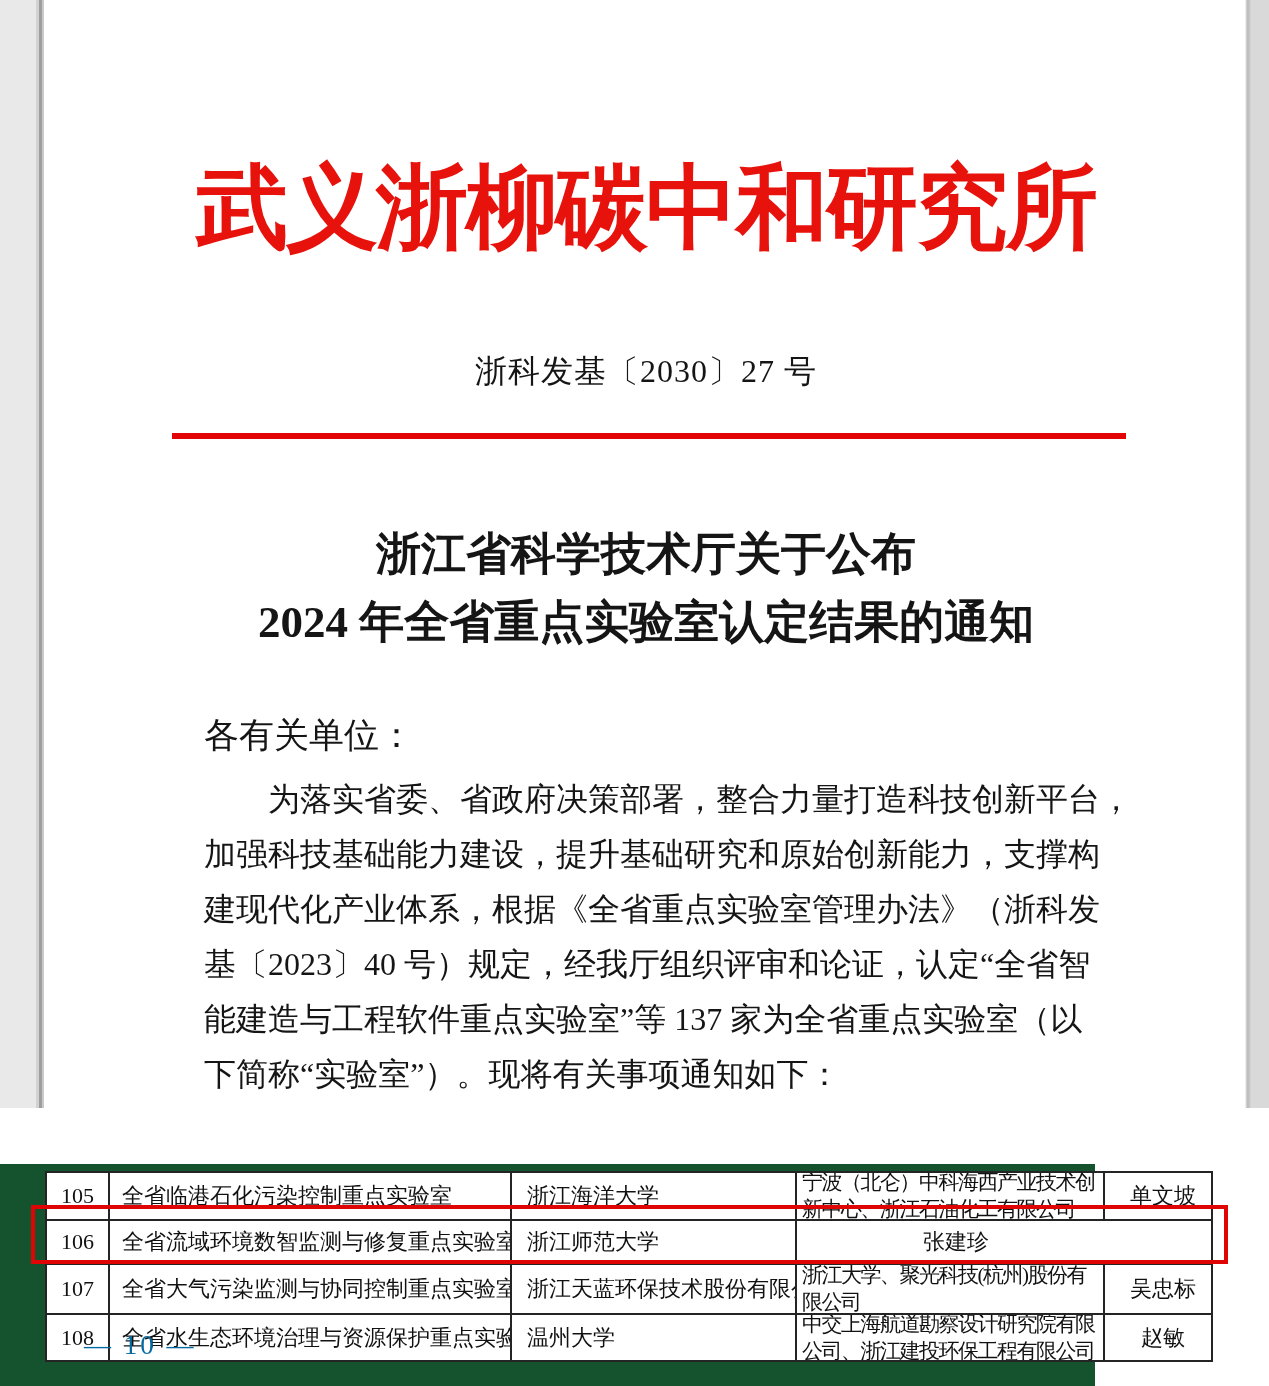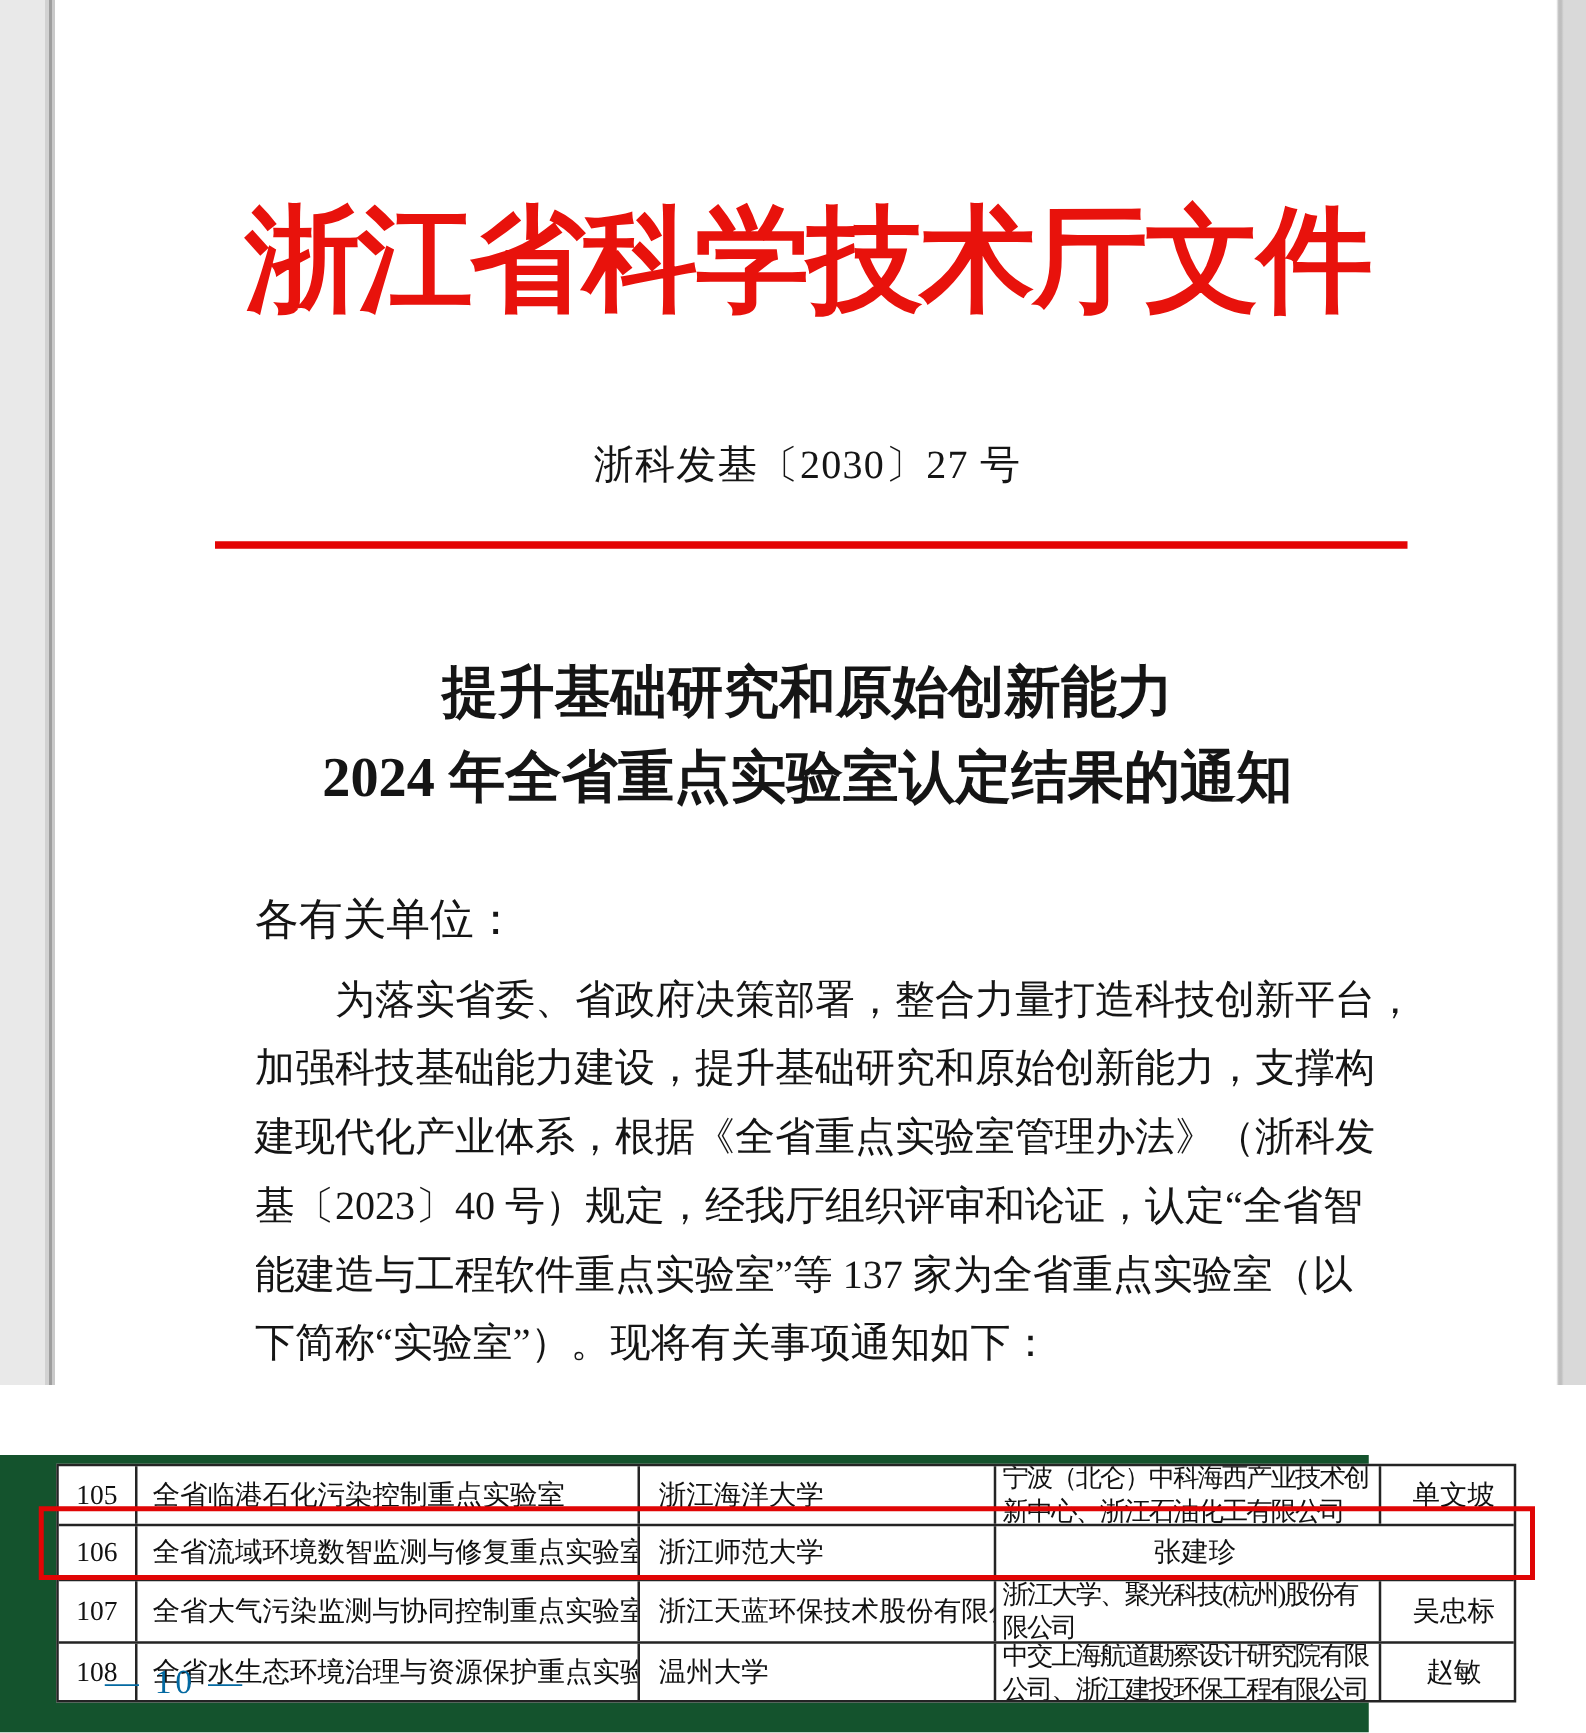--- a/index.html
+++ b/index.html
@@ -90,27 +90,27 @@
   }
 </style>
 </head>
 <body>
 
 <div class="screen">
 
   <div class="margin-left"></div>
   <div class="margin-right"></div>
 
-  <div class="doc-title">浙江省科学技术厅文件</div>
+  <div class="doc-title">武义浙柳碳中和研究所</div>
 
   <div class="doc-number">浙科发基〔2030〕27 号</div>
 
   <div class="red-rule"></div>
 
-  <div class="subtitle s1">提升基础研究和原始创新能力</div>
+  <div class="subtitle s1">浙江省科学技术厅关于公布</div>
   <div class="subtitle s2">2024 年全省重点实验室认定结果的通知</div>
 
   <div class="salutation">各有关单位：</div>
 
   <div class="body-text">
     <div class="body-line indent">为落实省委、省政府决策部署，整合力量打造科技创新平台，</div>
     <div class="body-line">加强科技基础能力建设，提升基础研究和原始创新能力，支撑构</div>
     <div class="body-line">建现代化产业体系，根据《全省重点实验室管理办法》（浙科发</div>
     <div class="body-line">基〔2023〕40 号）规定，经我厅组织评审和论证，认定“全省智</div>
     <div class="body-line">能建造与工程软件重点实验室”等 137 家为全省重点实验室（以</div>

